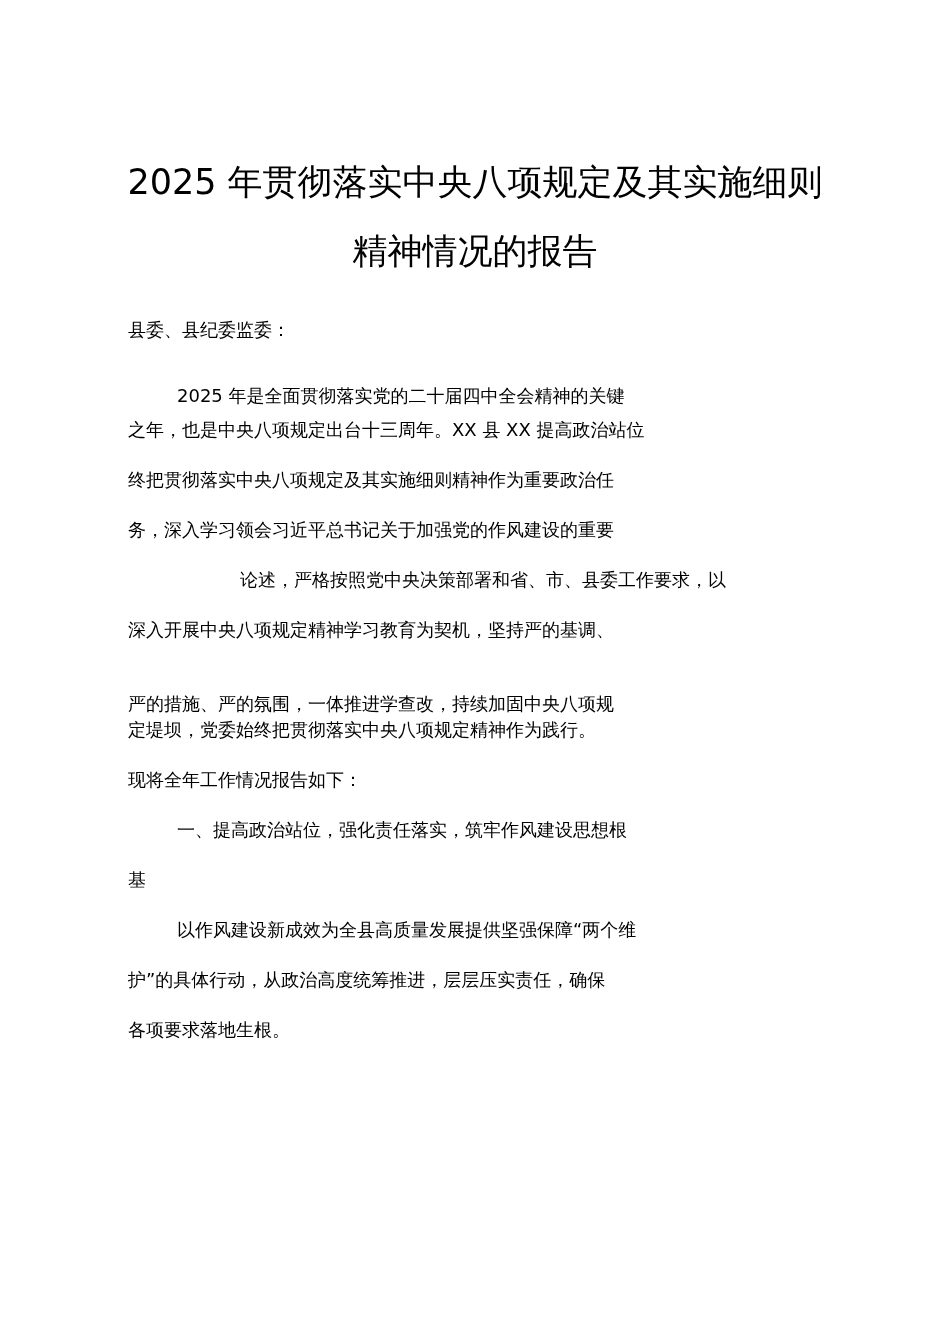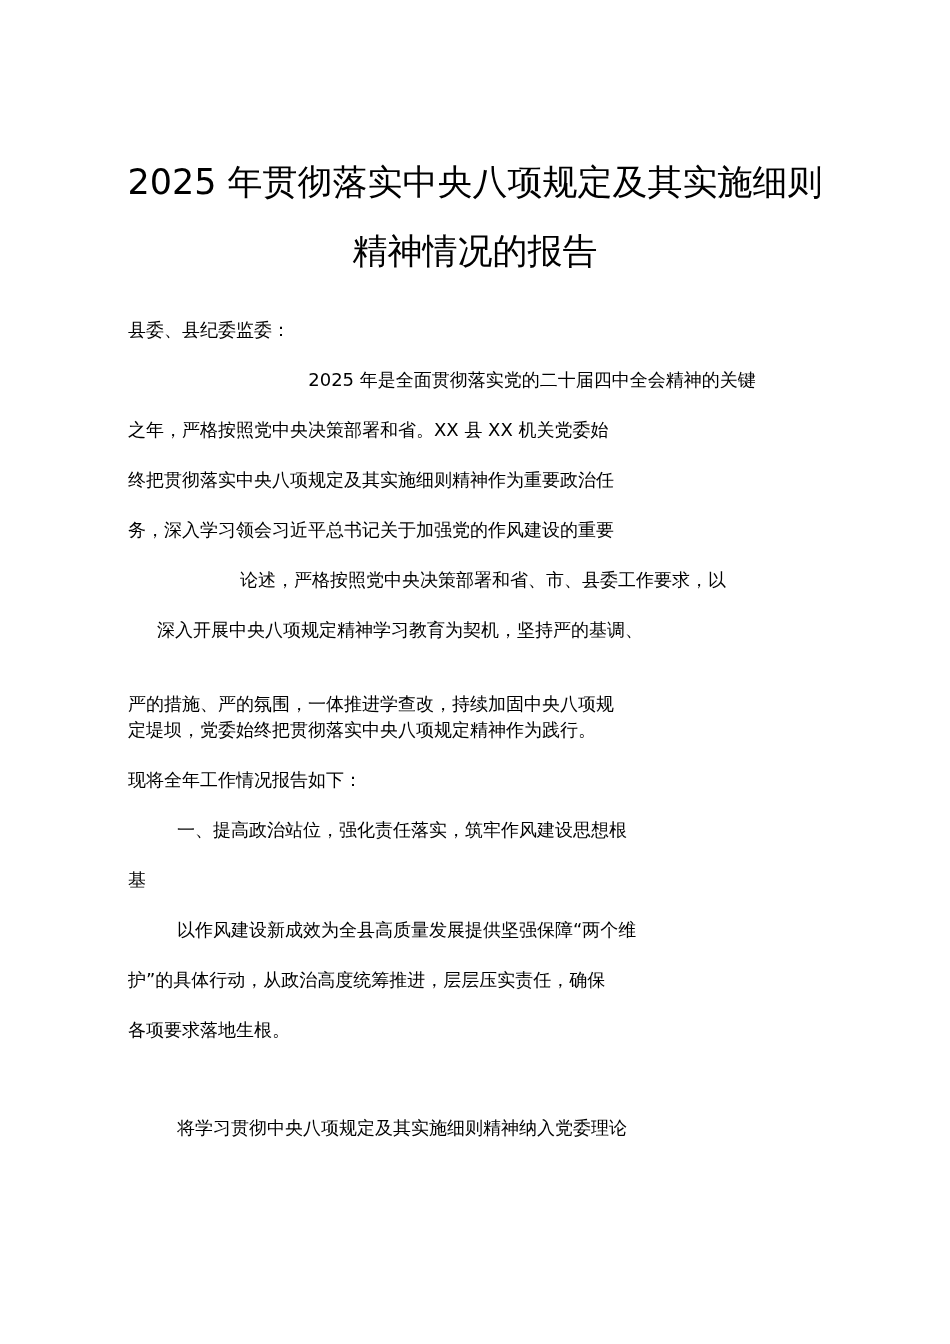--- a/index.html
+++ b/index.html
@@ -51,38 +51,37 @@
 <body>
 
 <div class="page">
 
   <div class="title" style="top:160px;">2025 年贯彻落实中央八项规定及其实施细则</div>
   <div class="title" style="top:211px;margin-top:18px;">精神情况的报告</div>
 
   <div class="line" style="top:314px;">县委、县纪委监委：</div>
 
   <div>
-    <div class="line indent" style="top:364px;text-align:center;">2025 年是全面贯彻落实党的二十届四中全会精神的关键</div>
-    <div class="line" style="top:414px;">之年，严格按照党中央决策部署和省。XX 县 XX 机关党委始</div>
+    <div class="line indent" style="top:380px;">2025 年是全面贯彻落实党的二十届四中全会精神的关键</div>
+    <div class="line" style="top:414px;">之年，也是中央八项规定出台十三周年。XX 县 XX 提高政治站位</div>
     <div class="line" style="top:464px;">终把贯彻落实中央八项规定及其实施细则精神作为重要政治任</div>
     <div class="line" style="top:514px;">务，深入学习领会习近平总书记关于加强党的作风建设的重要</div>
     <div class="line" style="top:564px;text-align:center;">论述，严格按照党中央决策部署和省、市、县委工作要求，以</div>
-    <div class="line" style="top:614px;margin-left:29px;">深入开展中央八项规定精神学习教育为契机，坚持严的基调、</div>
+    <div class="line" style="top:614px;">深入开展中央八项规定精神学习教育为契机，坚持严的基调、</div>
     <div class="line" style="top:688px;">严的措施、严的氛围，一体推进学查改，持续加固中央八项规</div>
     <div class="line" style="top:714px;">定堤坝，党委始终把贯彻落实中央八项规定精神作为践行。</div>
     <div class="line" style="top:764px;">现将全年工作情况报告如下：</div>
   </div>
 
   <div>
     <div class="line indent" style="top:814px;">一、提高政治站位，强化责任落实，筑牢作风建设思想根</div>
     <div class="line" style="top:864px;">基</div>
   </div>
 
   <div>
     <div class="line indent" style="top:914px;">以作风建设新成效为全县高质量发展提供坚强保障“两个维</div>
     <div class="line" style="top:964px;">护”的具体行动，从政治高度统筹推进，层层压实责任，确保</div>
     <div class="line" style="top:1014px;">各项要求落地生根。</div>
   </div>
 
 
-  <div class="line indent" style="top:1112px;">将学习贯彻中央八项规定及其实施细则精神纳入党委理论</div>
 
 </div>
 
 </body></html>

